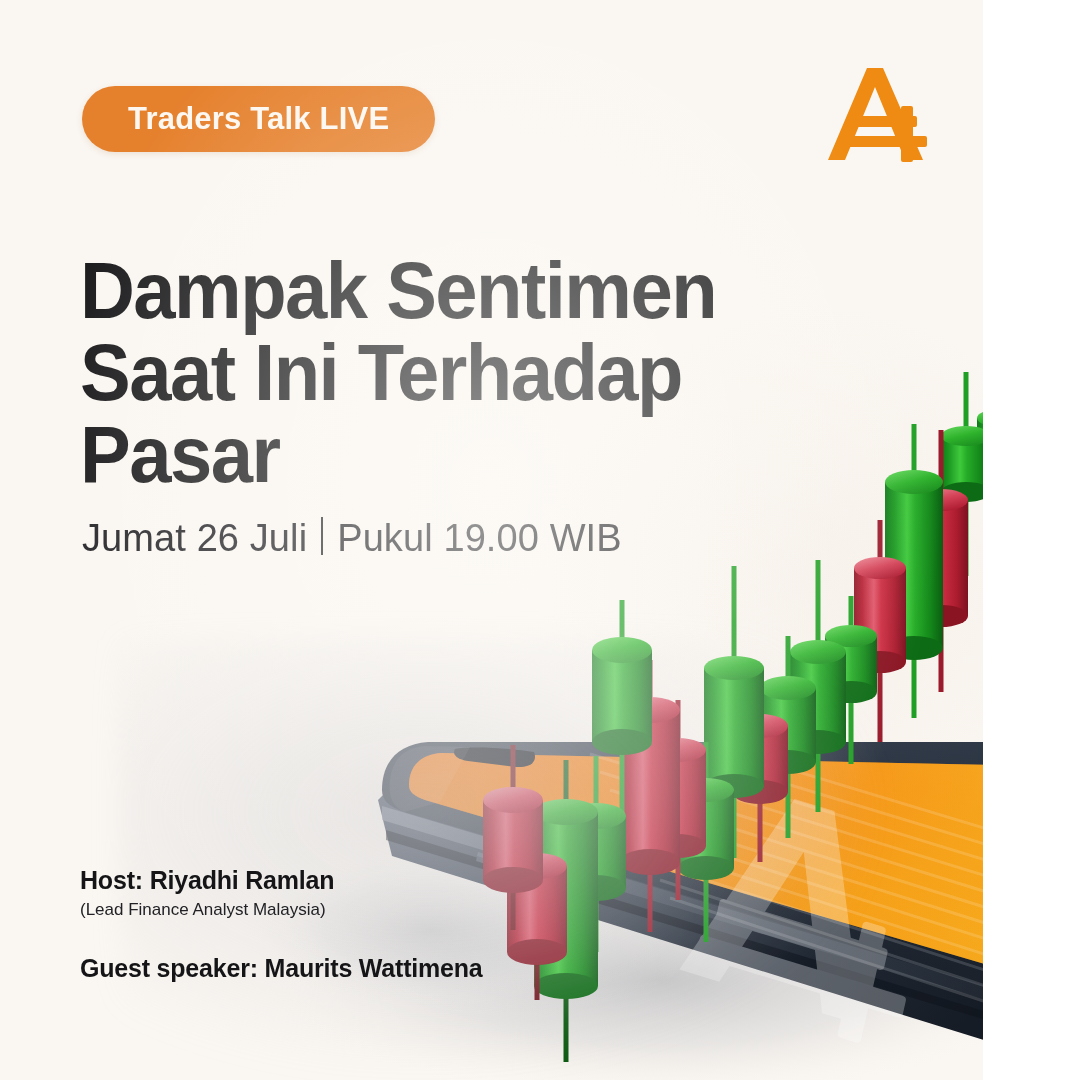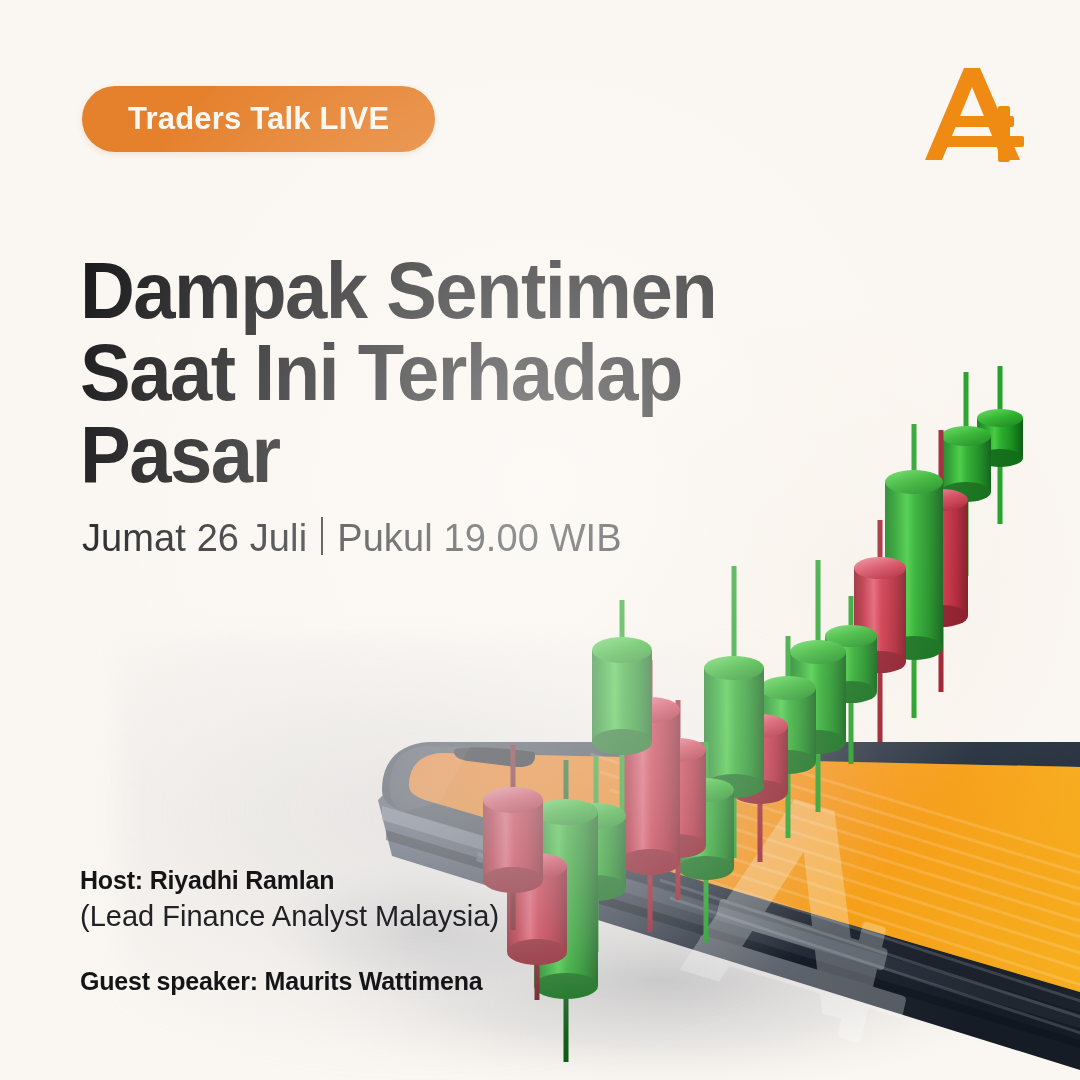--- a/index.html
+++ b/index.html
@@ -2,21 +2,21 @@
 <html><head>
 <meta charset="utf-8">
 <style>
   html, body {
     margin: 0;
     padding: 0;
     background: #ffffff;
   }
   #poster {
     position: relative;
-    width: 1080px;
+    width: 983px;
     height: 1080px;
     overflow: hidden;
     background: #faf6f1;
     font-family: "Liberation Sans", sans-serif;
   }
 
   
   .bg-soft-a {
     position: absolute;
     left: 120px; top: 640px;
@@ -110,21 +110,21 @@
   .sp-name {
     color: #151517;
     font-size: 25px;
     font-weight: bold;
     letter-spacing: -0.2px;
     white-space: nowrap;
     margin-bottom: 5px;
   }
   .sp-role {
     color: #222226;
-    font-size: 29px;
+    font-size: 17px;
     font-weight: normal;
     white-space: nowrap;
   }
 
   
   .art {
     position: absolute;
     left: 0; top: 0;
     width: 1080px; height: 1080px;
     pointer-events: none;

